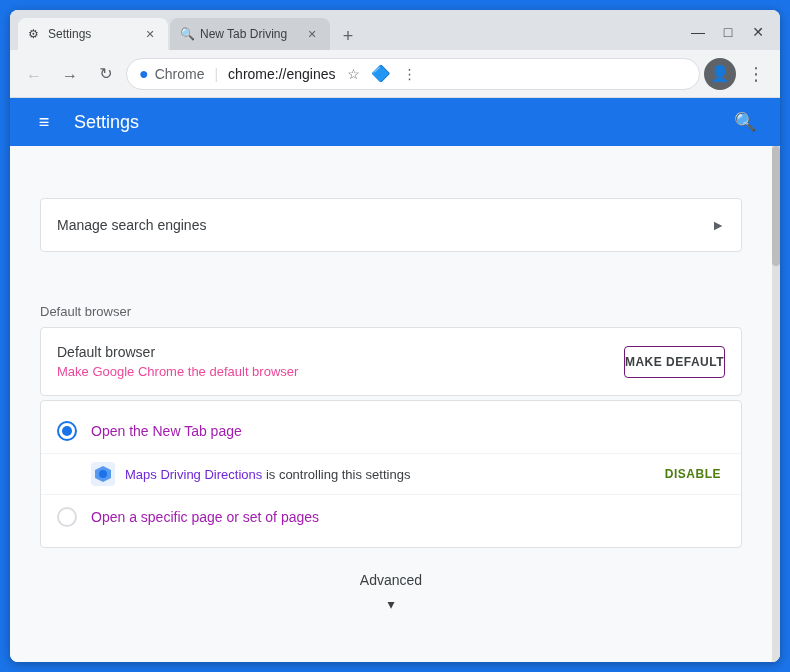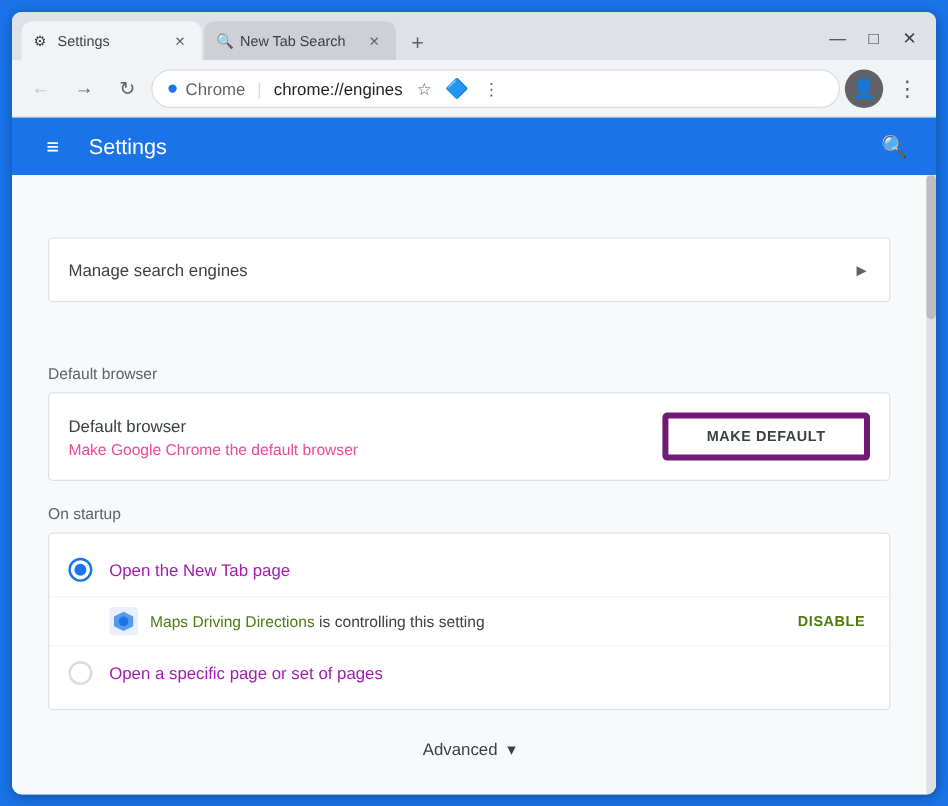--- a/index.html
+++ b/index.html
@@ -331,23 +331,23 @@
       margin-bottom: 4px;
     }
 
     .default-browser-subtitle {
       font-size: 13px;
       color: #ec4899;
     }
 
     .make-default-btn {
       background: transparent;
-      border: 5px solid #701a75;
+      border: 1px solid #701a75;
       border-radius: 4px;
-      padding: 8px 32px;
+      padding: 8px 0;
       font-size: 12px;
       font-weight: 600;
       color: #3c4043;
       cursor: pointer;
       letter-spacing: 0.5px;
       white-space: nowrap;
     }
 
     
     .startup-section {
@@ -407,21 +407,21 @@
       flex-shrink: 0;
     }
 
     .extension-text {
       font-size: 13px;
       color: #3c4043;
       flex: 1;
     }
 
     .extension-link {
-      color: #4d7c0f;
+      color: #6d28d9;
       font-weight: 500;
       cursor: pointer;
     }
 
     .disable-btn {
       background: transparent;
       border: none;
       font-size: 12px;
       font-weight: 600;
       color: #4d7c0f;
@@ -433,20 +433,21 @@
     
     .advanced-section {
       display: flex;
       align-items: center;
       justify-content: center;
       padding: 24px;
       gap: 8px;
       cursor: pointer;
       color: #3c4043;
       font-size: 14px;
+      flex-direction: column;
     }
 
     
     .watermark {
       position: absolute;
       bottom: 80px;
       left: 50%;
       transform: translateX(-50%);
       font-size: 72px;
       font-weight: 900;
@@ -465,21 +466,21 @@
   <div class="title-bar">
 
     <div class="tab active">
       <span class="tab-icon">⚙</span>
       <span>Settings</span>
       <span class="tab-close">✕</span>
     </div>
 
     <div class="tab-inactive" style="margin-left:2px;">
       <span class="tab-icon">🔍</span>
-      <span>New Tab Search</span>
+      <span>New Tab Driving</span>
       <span class="tab-close">✕</span>
     </div>
     <div class="new-tab-btn">+</div>
 
     <div class="window-controls">
       <div class="window-control">
         <span>—</span>
       </div>
       <div class="window-control">
         <span>□</span>
@@ -545,41 +546,40 @@
         <div class="default-browser-box settings-item">
           <div class="default-browser-info">
             <div class="default-browser-title">Default browser</div>
             <div class="default-browser-subtitle">Make Google Chrome the default browser</div>
           </div>
           <button class="make-default-btn">MAKE DEFAULT</button>
         </div>
       </div>
 
       <div class="settings-section" style="margin-top:4px;">
-        <div class="section-label">On startup</div>
         <div class="startup-section">
 
           <div>
             <div class="startup-row">
               <div class="radio-outer selected">
                 <div class="radio-inner"></div>
               </div>
               <span class="startup-option-text">Open the New Tab page</span>
             </div>
 
             <div class="extension-row">
               <div class="extension-icon">
                 <svg width="24" height="24" viewBox="0 0 24 24">
                   <rect width="24" height="24" rx="4" fill="#e8f0fe"></rect>
                   <path d="M12 4 L20 8 L20 16 L12 20 L4 16 L4 8 Z" fill="#1a73e8" opacity="0.7"></path>
                   <circle cx="12" cy="12" r="4" fill="#1a73e8"></circle>
                 </svg>
               </div>
               <span class="extension-text">
-                <span class="extension-link">Maps Driving Directions</span><span> is controlling this setting</span>
+                <span class="extension-link">Maps Driving Directions</span><span> is controlling this settings</span>
               </span>
               <button class="disable-btn">DISABLE</button>
             </div>
           </div>
 
 
           <div class="startup-row">
             <div class="radio-outer"></div>
             <span class="startup-option-text">Open a specific page or set of pages</span>
           </div>

